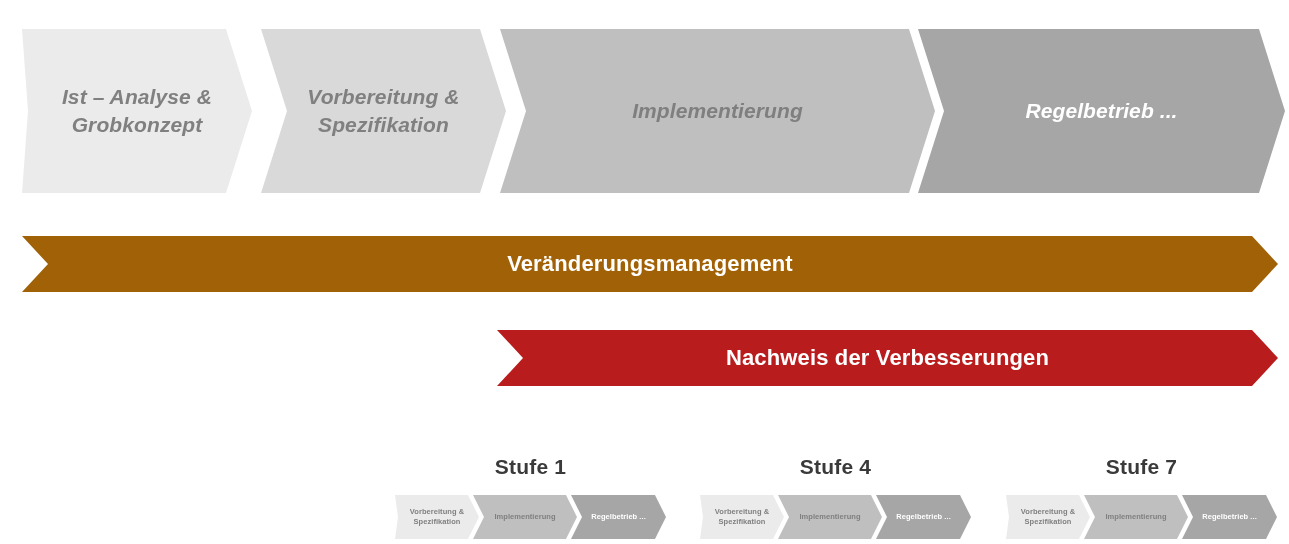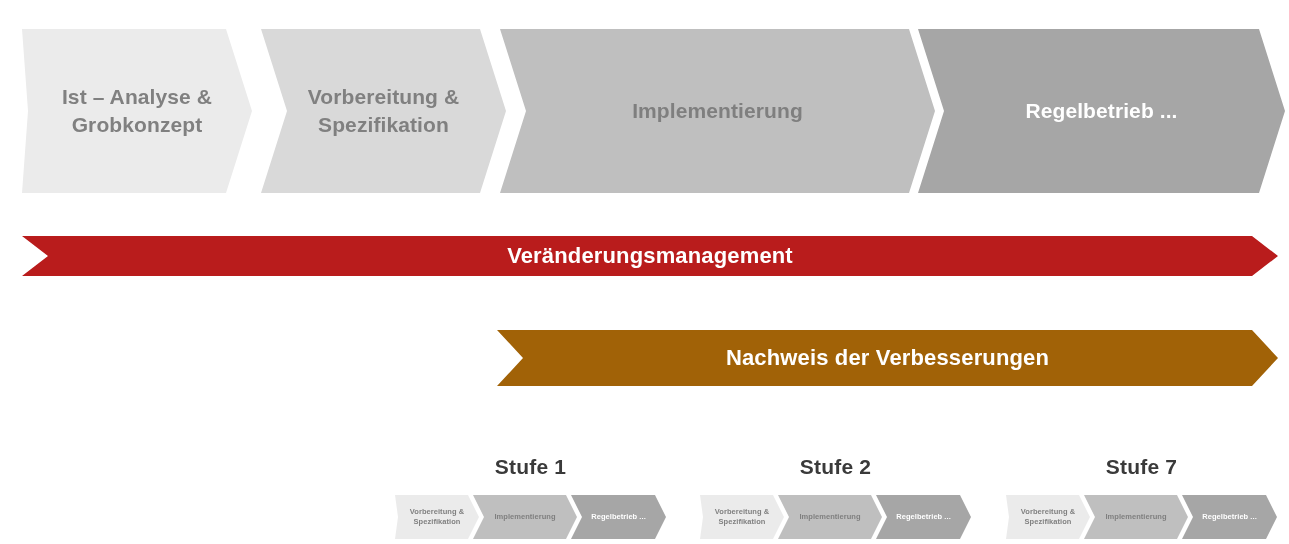--- a/index.html
+++ b/index.html
@@ -24,20 +24,21 @@
     height: 544px;
   }
 
   
   .phase-row {
     position: absolute;
     left: 0;
     top: 29px;
     width: 1289px;
     height: 164px;
+    font-style: italic;
   }
   .phase {
     position: absolute;
     top: 0;
     height: 164px;
     display: flex;
     align-items: center;
     justify-content: center;
     box-sizing: border-box;
   }
@@ -140,45 +141,45 @@
       </div>
       <div class="phase chev-mid" style="left: 500px; width: 435px; background: rgb(191, 191, 191);">
         <div class="phase-label" style="color: rgb(127, 127, 127);">Implementierung</div>
       </div>
       <div class="phase chev-mid" style="left: 918px; width: 367px; background: rgb(166, 166, 166);">
         <div class="phase-label" style="color: rgb(255, 255, 255);">Regelbetrieb ...</div>
       </div>
     </div>
 
   <div>
-      <div class="banner" style="left: 22px; top: 236px; width: 1256px; height: 40px; background: #b91c1c;">
+      <div class="banner" style="left: 22px; top: 236px; width: 1256px; height: 56px; background: #a16207;">
         <div class="banner-label" style="color: rgb(255, 255, 255);">Veränderungsmanagement</div>
       </div>
-      <div class="banner" style="left: 497px; top: 330px; width: 781px; height: 56px; background: #a16207;">
+      <div class="banner" style="left: 497px; top: 330px; width: 781px; height: 56px; background: #b91c1c;">
         <div class="banner-label" style="color: rgb(255, 255, 255);">Nachweis der Verbesserungen</div>
       </div>
     </div>
 
   <div>
       <div class="stufe-group" style="left: 395px; top: 455px;">
         <div class="stufe-title">Stufe 1</div>
         <div class="mini-row">
           <div class="mini mini-chev-first" style="left: 0px; width: 84px; background: rgb(235, 235, 235); z-index: 1;">
             <div class="mini-label" style="color: rgb(128, 128, 128);">Vorbereitung &amp; Spezifikation</div>
           </div>
           <div class="mini mini-chev-mid" style="left: 78px; width: 104px; background: rgb(191, 191, 191); z-index: 2;">
             <div class="mini-label" style="color: rgb(127, 127, 127);">Implementierung</div>
           </div>
           <div class="mini mini-chev-mid" style="left: 176px; width: 95px; background: rgb(166, 166, 166); z-index: 3;">
             <div class="mini-label" style="color: rgb(255, 255, 255);">Regelbetrieb ...</div>
           </div>
         </div>
       </div>
       <div class="stufe-group" style="left: 700px; top: 455px;">
-        <div class="stufe-title">Stufe 2</div>
+        <div class="stufe-title">Stufe 4</div>
         <div class="mini-row">
           <div class="mini mini-chev-first" style="left: 0px; width: 84px; background: rgb(235, 235, 235); z-index: 1;">
             <div class="mini-label" style="color: rgb(128, 128, 128);">Vorbereitung &amp; Spezifikation</div>
           </div>
           <div class="mini mini-chev-mid" style="left: 78px; width: 104px; background: rgb(191, 191, 191); z-index: 2;">
             <div class="mini-label" style="color: rgb(127, 127, 127);">Implementierung</div>
           </div>
           <div class="mini mini-chev-mid" style="left: 176px; width: 95px; background: rgb(166, 166, 166); z-index: 3;">
             <div class="mini-label" style="color: rgb(255, 255, 255);">Regelbetrieb ...</div>
           </div>

